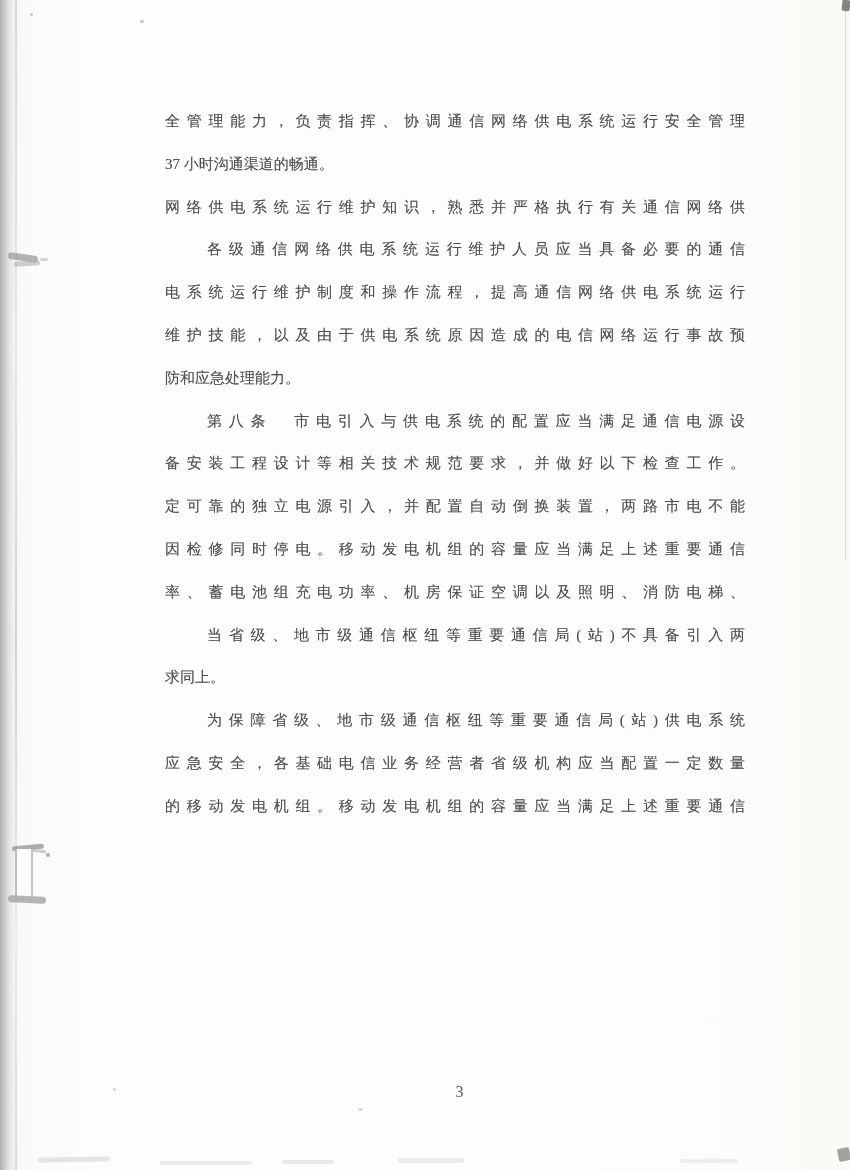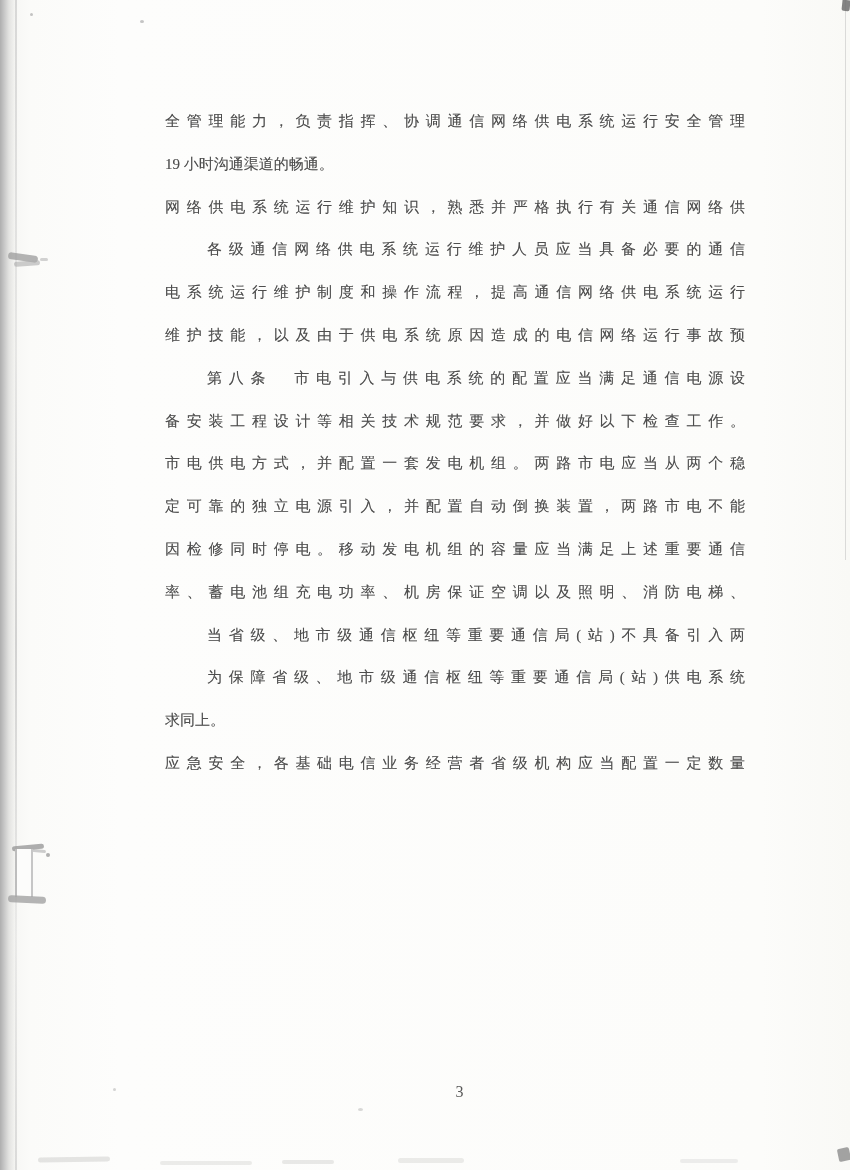--- a/index.html
+++ b/index.html
@@ -101,31 +101,32 @@
   <div class="smudge sm3"></div>
   <div class="smudge sm4"></div>
   <div class="smudge sm5"></div>
   <div class="speck sp1"></div>
   <div class="speck sp2"></div>
   <div class="speck sp3"></div>
   <div class="speck sp4"></div>
 
   <div class="text-block" id="textBlock">
       <div class="line">全管理能力，负责指挥、协调通信网络供电系统运行安全管理</div>
-      <div class="line nojust">19 小时沟通渠道的畅通。</div>
+      <div class="line nojust">37 小时沟通渠道的畅通。</div>
       <div class="line">网络供电系统运行维护知识，熟悉并严格执行有关通信网络供</div>
       <div class="line indent">各级通信网络供电系统运行维护人员应当具备必要的通信</div>
       <div class="line">电系统运行维护制度和操作流程，提高通信网络供电系统运行</div>
       <div class="line">维护技能，以及由于供电系统原因造成的电信网络运行事故预</div>
+      <div class="line nojust">防和应急处理能力。</div>
       <div class="line indent">第八条　市电引入与供电系统的配置应当满足通信电源设</div>
       <div class="line">备安装工程设计等相关技术规范要求，并做好以下检查工作。</div>
-      <div class="line">市电供电方式，并配置一套发电机组。两路市电应当从两个稳</div>
       <div class="line">定可靠的独立电源引入，并配置自动倒换装置，两路市电不能</div>
       <div class="line">因检修同时停电。移动发电机组的容量应当满足上述重要通信</div>
       <div class="line">率、蓄电池组充电功率、机房保证空调以及照明、消防电梯、</div>
       <div class="line indent">当省级、地市级通信枢纽等重要通信局(站)不具备引入两</div>
+      <div class="line nojust">求同上。</div>
       <div class="line indent">为保障省级、地市级通信枢纽等重要通信局(站)供电系统</div>
-      <div class="line nojust">求同上。</div>
       <div class="line">应急安全，各基础电信业务经营者省级机构应当配置一定数量</div>
+      <div class="line">的移动发电机组。移动发电机组的容量应当满足上述重要通信</div>
     </div>
 
   <div class="page-number">3</div>
 </div>
 
 </body></html>

